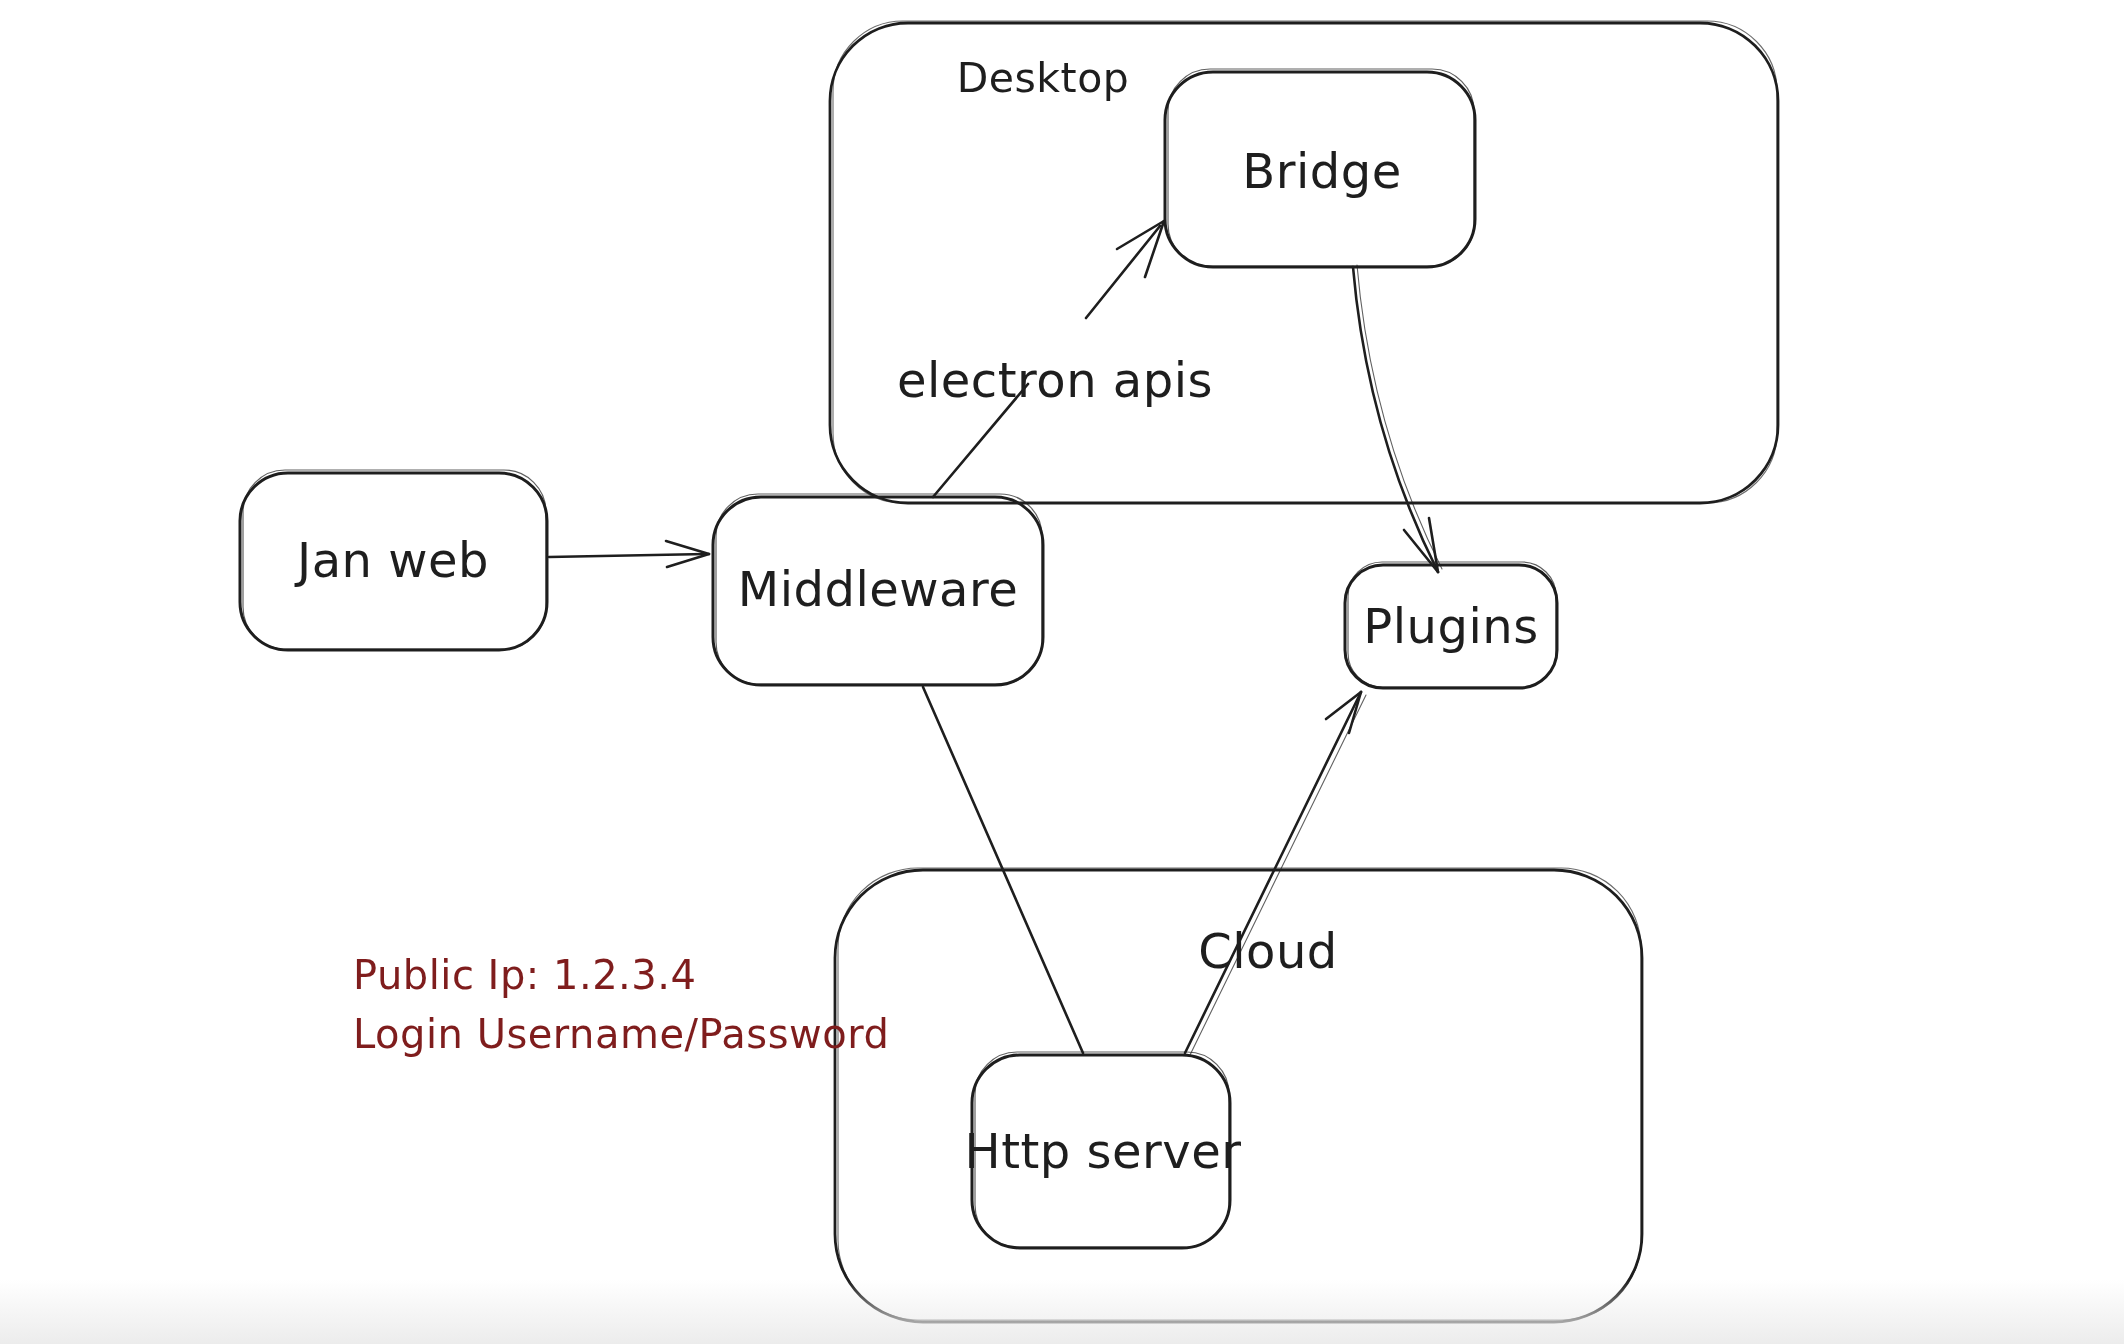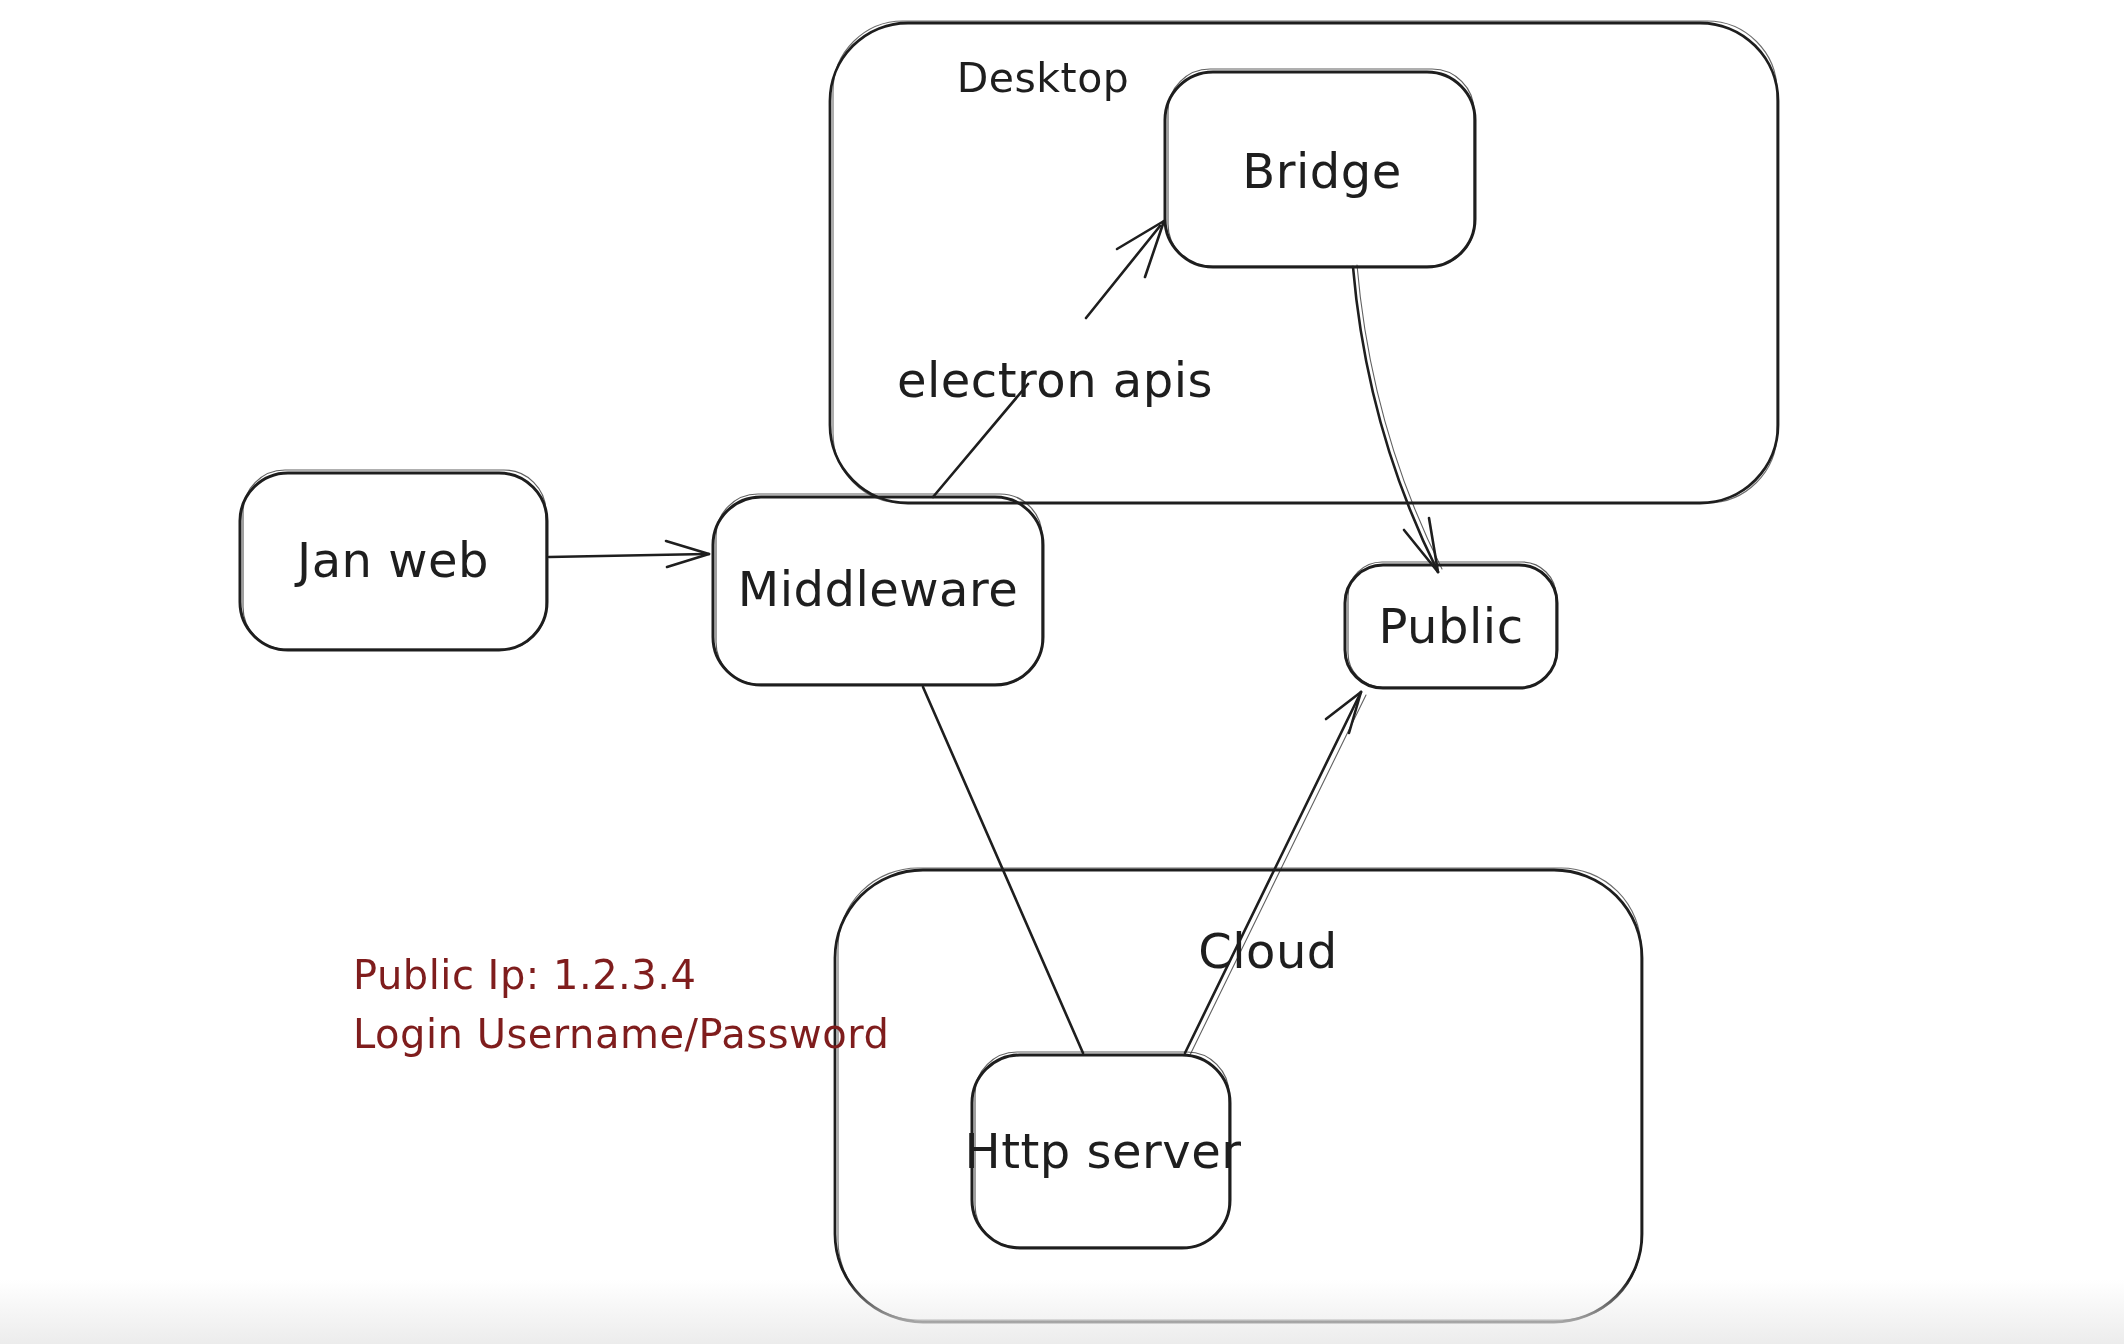--- a/index.html
+++ b/index.html
@@ -135,21 +135,21 @@
   </svg>
 
   <div class="lbl" style="left:1043px; top:79px; font-size:41px;">Desktop</div>
 
   <div class="lbl" style="left:1322px; top:172px;">Bridge</div>
 
   <div class="lbl" style="left:393px; top:561px;">Jan web</div>
 
   <div class="lbl" style="left:878px; top:590px;">Middleware</div>
 
-  <div class="lbl" style="left:1451px; top:627px;">Public</div>
+  <div class="lbl" style="left:1451px; top:627px;">Plugins</div>
 
   <div class="lbl" style="left:1103px; top:1152px;">Http server</div>
 
   <div class="lbl" style="left:1055px; top:357px;margin-top:24px;">electron apis</div>
 
 
   <div class="lbl" style="left:1268px; top:952px;">Cloud</div>
 
   <div class="annotation">
     <div>Public Ip: 1.2.3.4</div>

